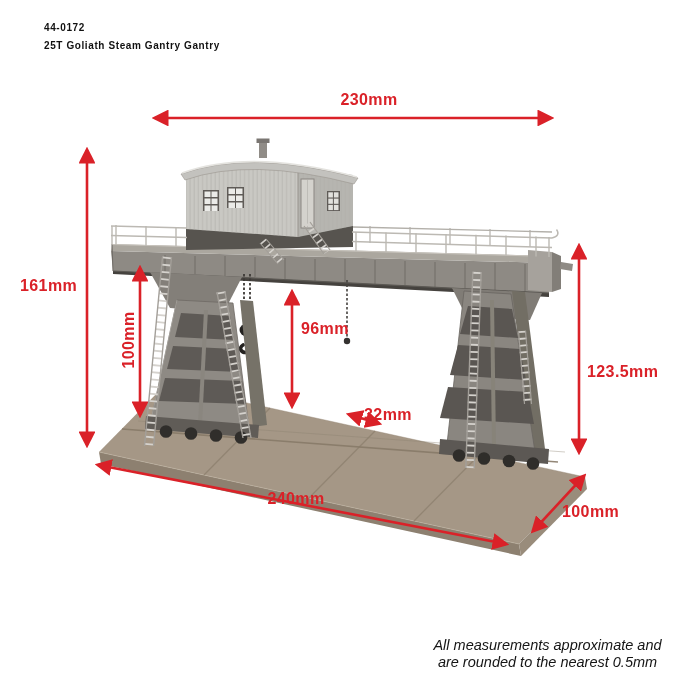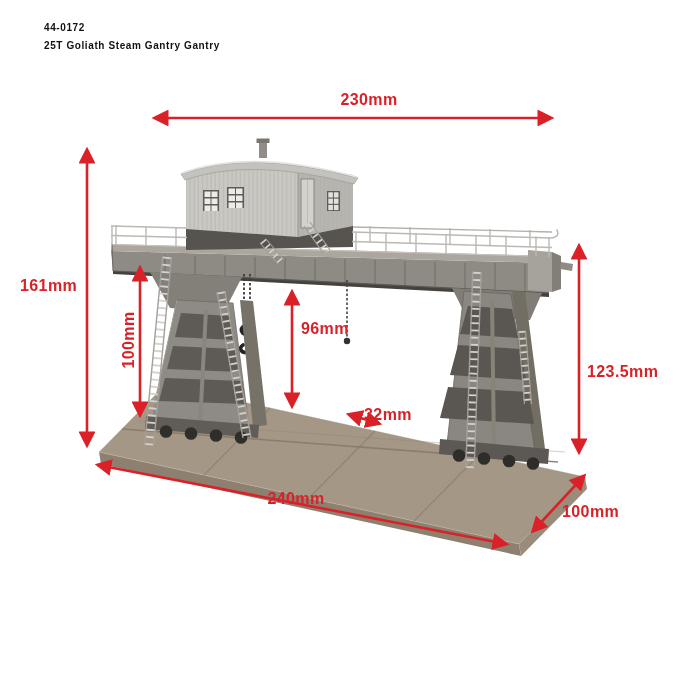--- a/index.html
+++ b/index.html
@@ -201,14 +201,18 @@
 
   <div class="dim ctr" style="left:329px;top:91px;width:80px;">230mm</div>
   <div class="dim" style="left:20px;top:277px;text-align:center;">161mm</div>
   <div class="dim ctr rot" style="left:89px;top:331px;width:80px;">100mm</div>
   <div class="dim" style="left:301px;top:320px;">96mm</div>
   <div class="dim ctr" style="left:334px;top:406px;width:60px;margin-left:24px;">32mm</div>
   <div class="dim" style="left:587px;top:327px;margin-top:36px;">123.5mm</div>
   <div class="dim ctr" style="left:256px;top:490px;width:80px;">240mm</div>
   <div class="dim" style="left:562px;top:503px;">100mm</div>
 
+  <div class="footnote">
+    <div>All measurements approximate and</div>
+    <div>are rounded to the nearest 0.5mm</div>
+  </div>
 
 </div>
 
 </body></html>

